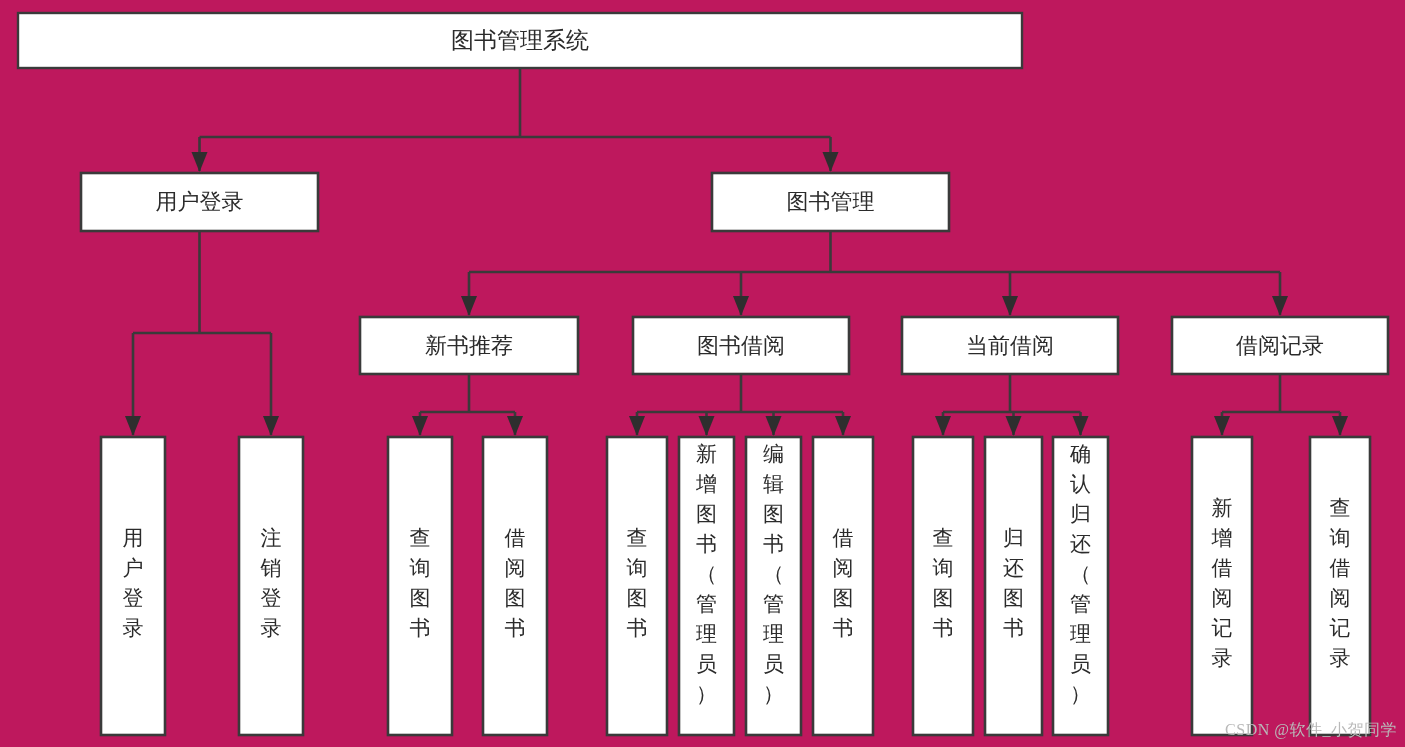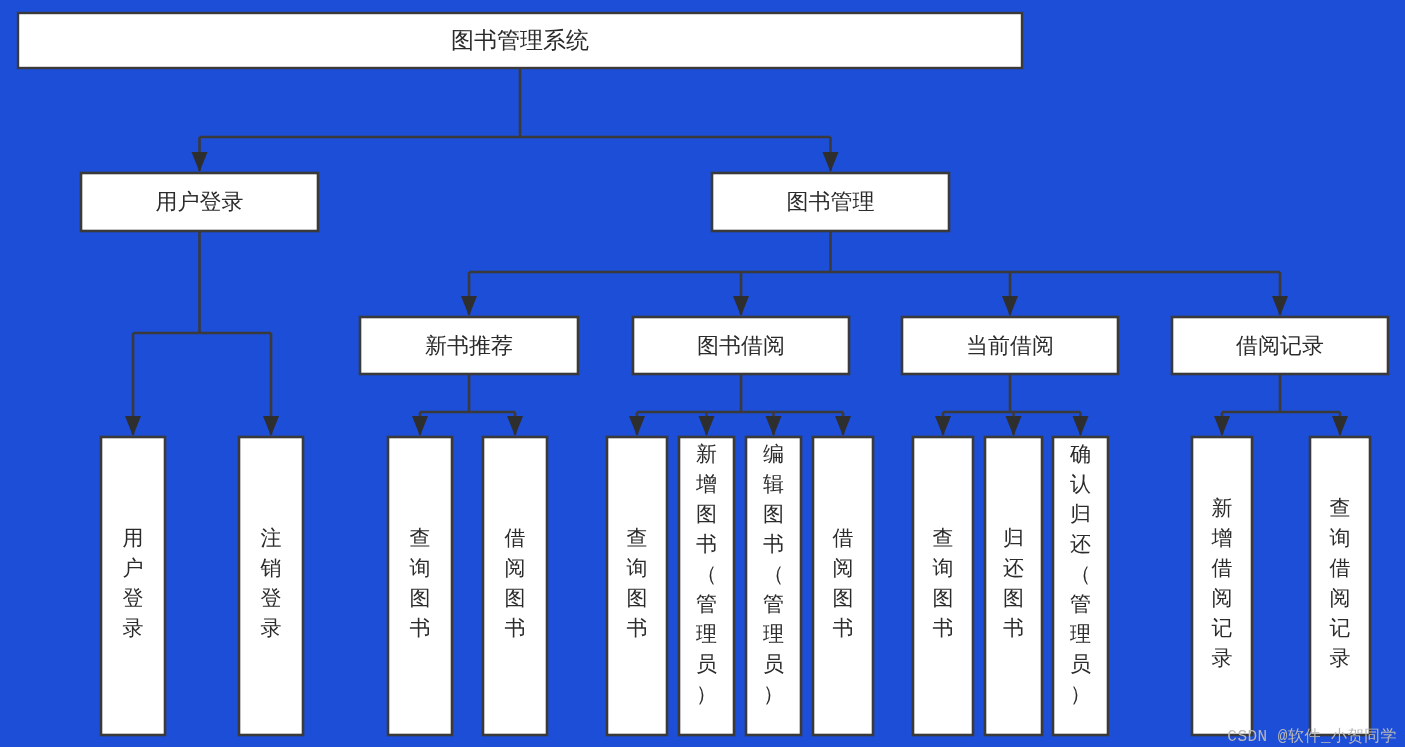--- a/index.html
+++ b/index.html
@@ -8,21 +8,21 @@
     padding: 0;
     background: #ffffff;
   }
   body {
     font-family: "DejaVu Sans", "Liberation Sans", sans-serif;
   }
   #diagram-root {
     position: relative;
     width: 1405px;
     height: 747px;
-    background: #1d4ed8;
+    background: #be185d;
     overflow: hidden;
   }
   svg#flow-svg {
     position: absolute;
     inset: 0;
     width: 1405px;
     height: 747px;
     display: block;
   }
   .node-box {
@@ -55,22 +55,22 @@
   }
   .vlabel {
     fill: #2b2b2b;
     font-family: "DejaVu Sans", "Liberation Sans", sans-serif;
     font-size: 21px;
     text-anchor: middle;
   }
   .watermark {
     position: absolute;
     right: 8px;
-    bottom: 0;
-    font-family: Liberation Mono, monospace;
+    bottom: 6px;
+    font-family: Liberation Serif, serif;
     font-size: 16px;
     color: #b9b9b9;
     letter-spacing: 0.5px;
     white-space: nowrap;
     user-select: none;
     margin-top: 30px;
   }
 </style>
 </head>
 <body>

